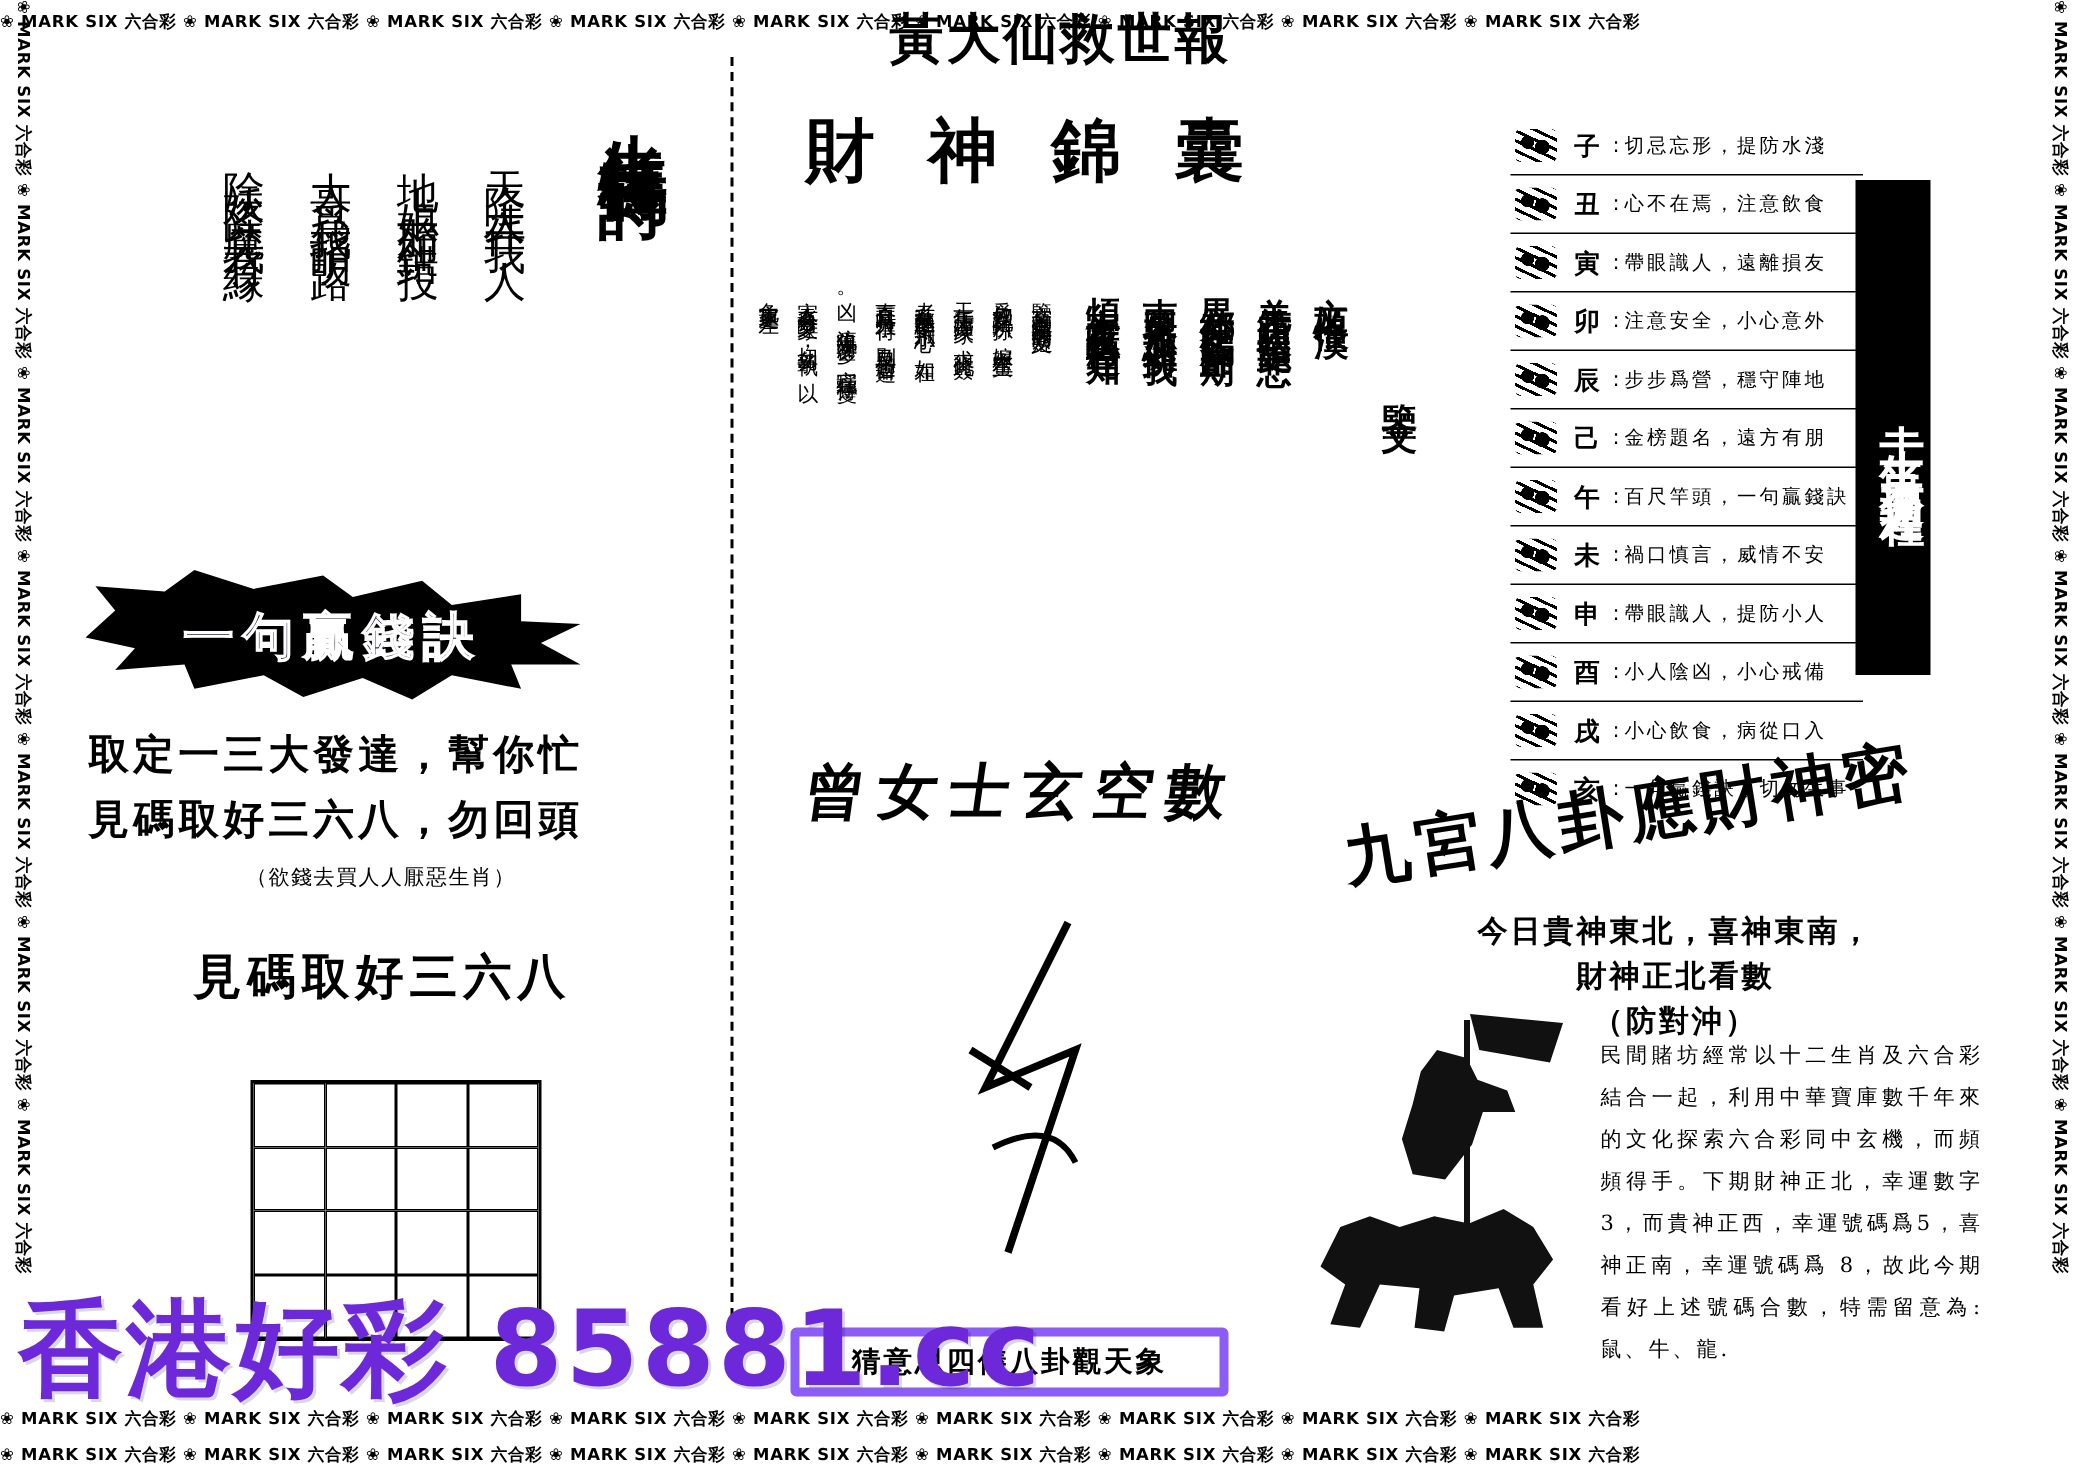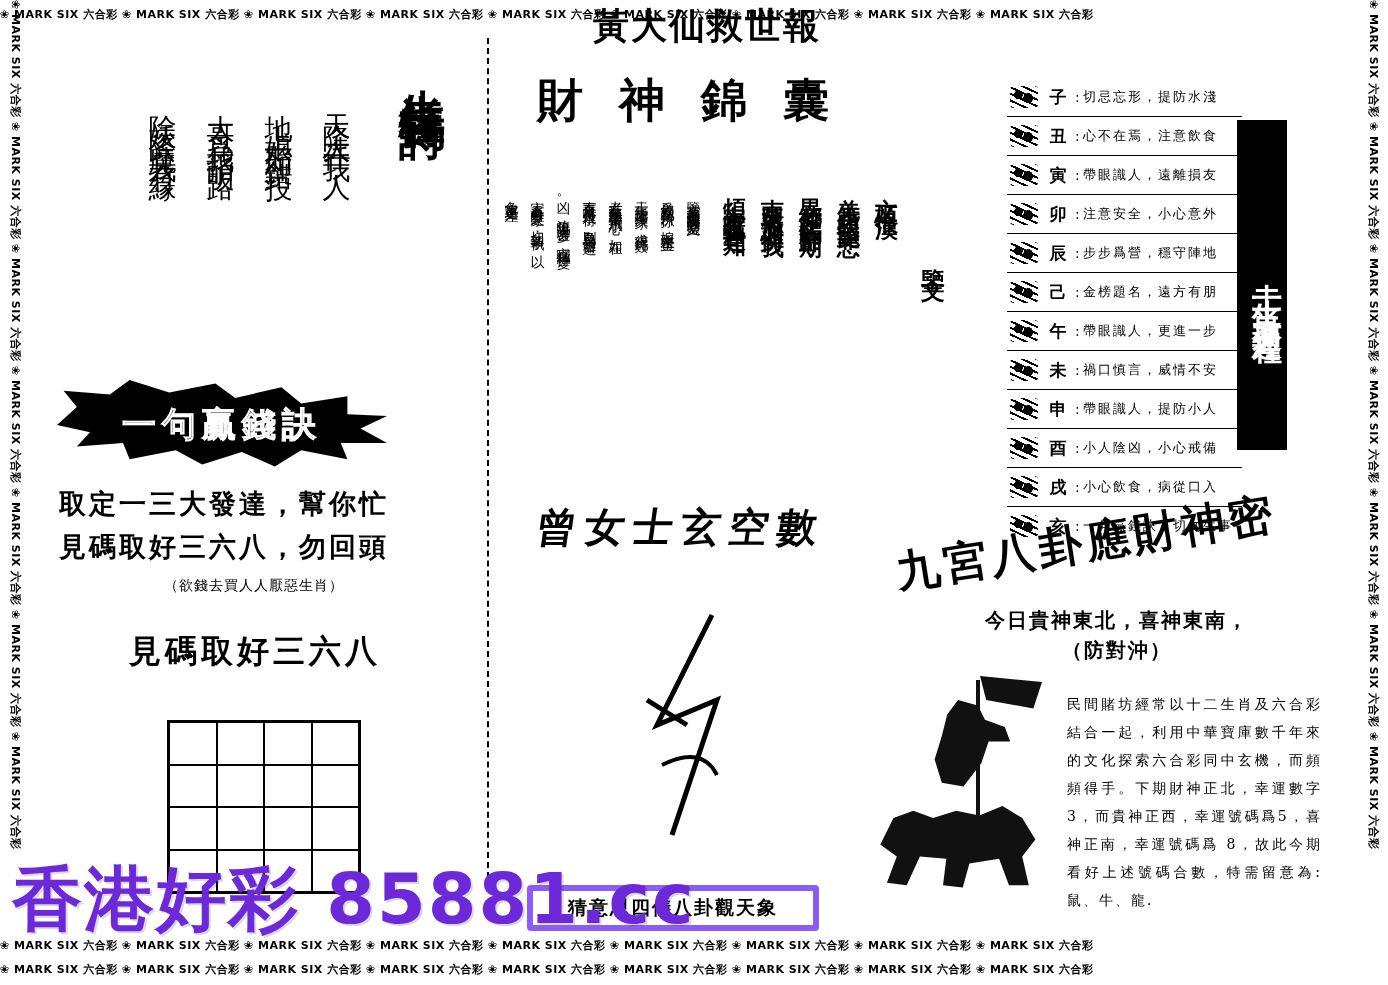--- a/index.html
+++ b/index.html
@@ -278,21 +278,21 @@
     <div class="zrow">
       <span class="zicon"></span>
       <span class="zname">己</span>
       <span class="zcolon">:</span>
       <span class="ztext">金榜題名，遠方有朋</span>
     </div>
     <div class="zrow">
       <span class="zicon"></span>
       <span class="zname">午</span>
       <span class="zcolon">:</span>
-      <span class="ztext">帶眼識人，更進一步</span>
+      <span class="ztext">百尺竿頭，一句贏錢訣</span>
     </div>
     <div class="zrow">
       <span class="zicon"></span>
       <span class="zname">未</span>
       <span class="zcolon">:</span>
       <span class="ztext">禍口慎言，威情不安</span>
     </div>
     <div class="zrow">
       <span class="zicon"></span>
       <span class="zname">申</span>
@@ -317,20 +317,21 @@
       <span class="zcolon">:</span>
       <span class="ztext">一句贏錢訣，切勿生事</span>
     </div>
   </div>
 
   <div class="zod-title">十二生肖本週運程</div>
 
   <div class="bagua-title">九宮八卦應財神密</div>
   <div class="bagua-sub">
     <div>今日貴神東北，喜神東南，</div>
+    <div>財神正北看數</div>
     <div>（防對沖）</div>
   </div>
 
   <div class="warrior">
     <div class="pole"></div>
     <div class="banner"></div>
     <div class="horse"></div>
     <div class="rider"></div>
   </div>
 

